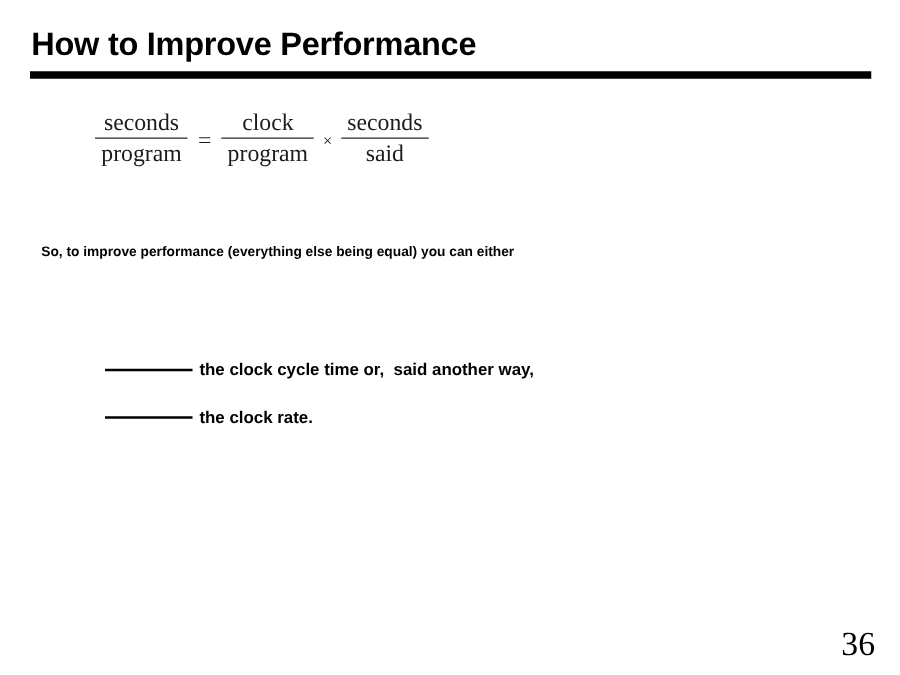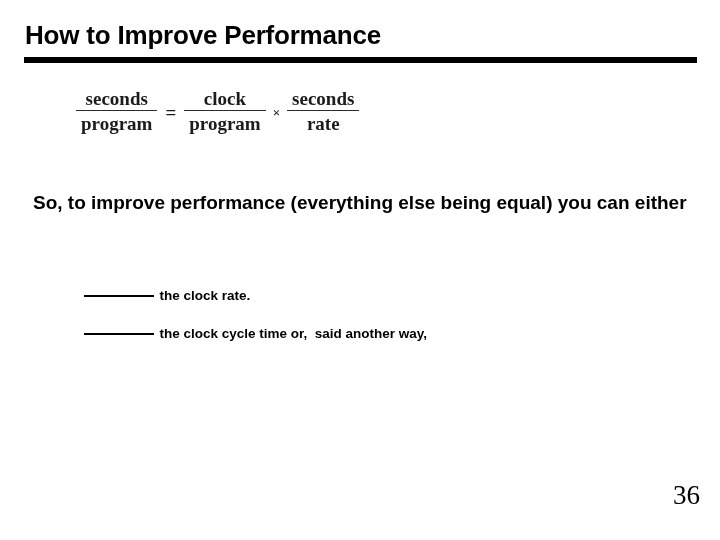--- a/index.html
+++ b/index.html
@@ -46,21 +46,20 @@
   
   .formula {
     position: absolute;
     left: 76px;
     top: 88px;
     display: flex;
     align-items: center;
     font-family: "Liberation Serif", serif;
     color: #1c1c1c;
     font-size: 19px;
-    font-weight: bold;
   }
   .frac {
     display: inline-flex;
     flex-direction: column;
     align-items: center;
     line-height: 1.12;
   }
   .frac .num {
     padding: 0 5px 1px 5px;
     white-space: nowrap;
@@ -89,21 +88,21 @@
     top: 1px;
   }
 
   
   .lead-text {
     position: absolute;
     left: 33px;
     top: 194px;
     font-family: "Liberation Sans", sans-serif;
     font-weight: bold;
-    font-size: 19px;
+    font-size: 11px;
     line-height: 17px;
     color: #000000;
     white-space: pre;
   }
 
   .bullet-list {
     position: absolute;
     left: 61px;
     top: 270px;
     margin: 0;
@@ -125,21 +124,21 @@
     border-bottom: 2px solid #000000;
     position: relative;
     top: -3px;
     margin-right: 6px;
   }
 
   
   .page-number {
     position: absolute;
     right: 20px;
-    top: 480px;
+    top: 500px;
     font-family: "Liberation Serif", serif;
     font-size: 27px;
     line-height: 30px;
     color: #000000;
   }
 </style>
 </head>
 <body>
 
 <div class="slide">
@@ -157,30 +156,30 @@
     <span class="op-eq">=</span>
     <span class="frac">
       <span class="num">clock</span>
       <span class="bar"></span>
       <span class="den">program</span>
     </span>
     <span class="op-times">×</span>
     <span class="frac">
       <span class="num">seconds</span>
       <span class="bar"></span>
-      <span class="den">rate</span>
+      <span class="den">said</span>
     </span>
   </div>
 
   <div class="lead-text">So, to improve performance (everything else being equal) you can either</div>
 
   <ul class="bullet-list">
     <li class="bullet-item">
-      <span class="blank-fill"></span><span>the clock rate.</span>
+      <span class="blank-fill"></span><span>the clock cycle time or,  said another way,</span>
     </li>
     <li class="bullet-item">
-      <span class="blank-fill"></span><span>the clock cycle time or,  said another way,</span>
+      <span class="blank-fill"></span><span>the clock rate.</span>
     </li>
   </ul>
 
   <div class="page-number">36</div>
 
 </div>
 
 </body></html>

